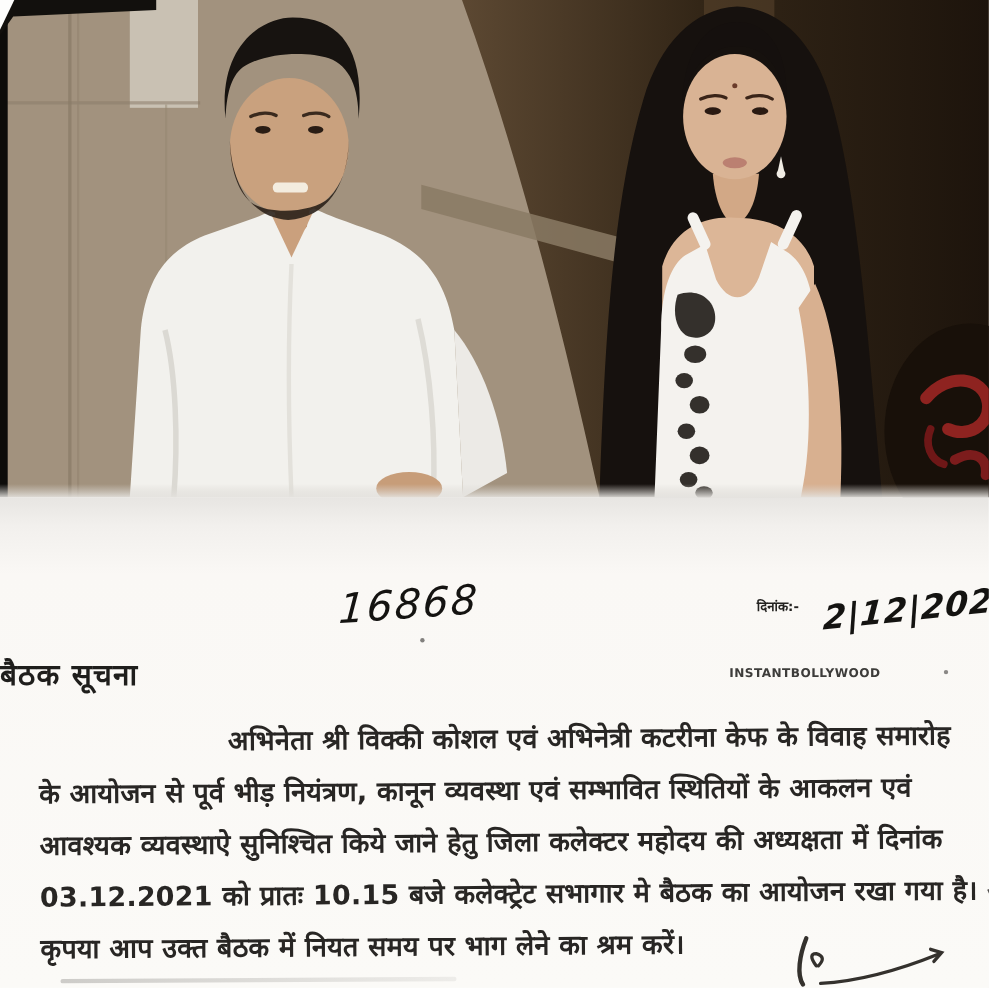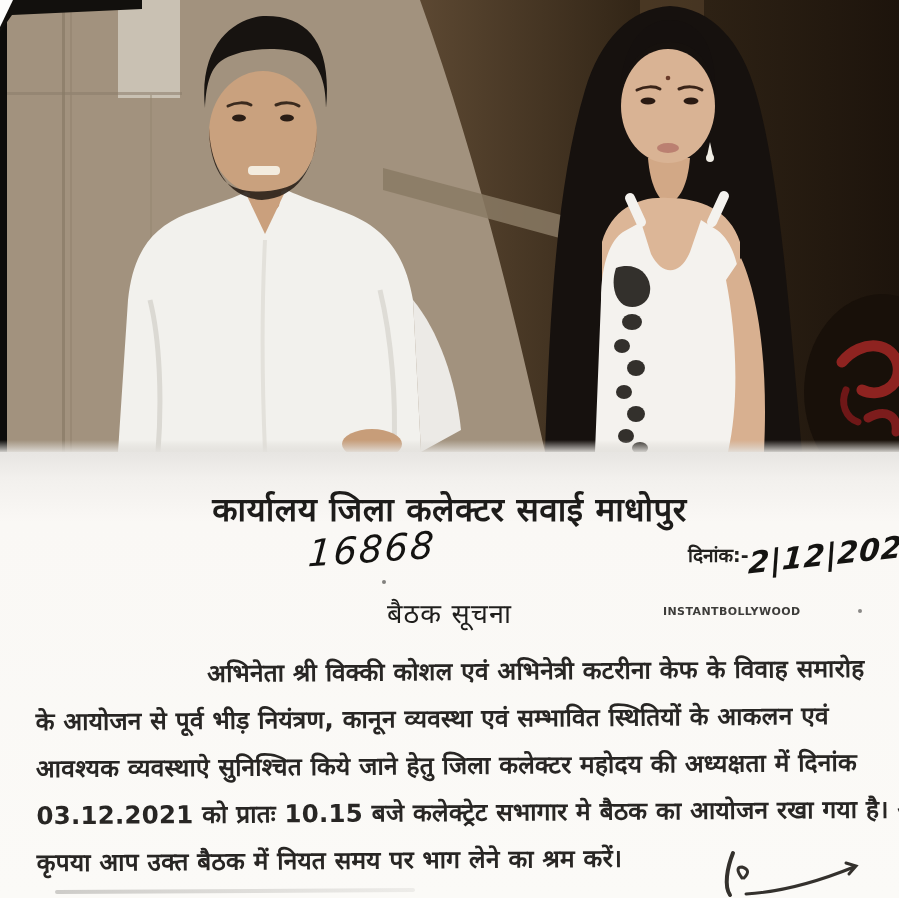--- a/index.html
+++ b/index.html
@@ -30,31 +30,31 @@
     position:absolute;left:308px;top:-8px;
     font-size:37px;letter-spacing:2px;
     transform:rotate(-4deg) skewX(-8deg);
   }
   .ink-dot{
     position:absolute;left:382px;top:128px;width:4px;height:4px;
     background:#5a5855;border-radius:50%;opacity:.75;
   }
   .date-label{
     position:absolute;left:688px;top:6px;
-    font-size:19px;font-weight:bold;color:#232220;
+    font-size:12px;font-weight:bold;color:#232220;
   }
   .date-number{
     position:absolute;left:748px;top:0px;
     font-size:30px;font-weight:bold;letter-spacing:1px;
     transform:rotate(-6deg) skewX(-10deg);
   }
   .subject-row{position:absolute;left:0;top:142px;width:100%;height:40px;}
   .subject-title{
-    position:absolute;left:0;width:100%;text-align:center;
-    font-size:27px;font-weight:normal;color:#1f1e1c;letter-spacing:1px;
+    position:absolute;left:0;width:100%;text-align:left;
+    font-size:27px;font-weight:bold;color:#1f1e1c;letter-spacing:1px;
   }
   .watermark{
     position:absolute;left:663px;top:11px;
     font-size:11px;font-weight:bold;color:#3d3c3a;letter-spacing:0.4px;
   }
   .watermark-dot{
     position:absolute;left:858px;top:15px;width:4px;height:4px;
     background:#8a8886;border-radius:50%;
   }
   .body-text{
@@ -166,21 +166,20 @@
         <rect x="0" y="0" width="7" height="452" fill="#0d0c0a"></rect>
         <polygon points="0,0 142,0 142,9 12,15 0,32" fill="#12100d"></polygon>
         <polygon points="0,0 13,0 0,27" fill="#fdfdfc"></polygon>
         <rect x="0" y="440" width="899" height="12" fill="url(#paperFade)"></rect>
       </g>
     </svg>
   </div>
 
   <div class="paper">
 
-    <div class="office-header">कार्यालय जिला कलेक्टर सवाई माधोपुर</div>
 
     <div class="ref-row">
       <span class="ref-number hand">16868</span>
       <span class="date-label">दिनांक:-</span>
       <span class="date-number hand">2|12|2021</span>
     </div>
     <div class="ink-dot"></div>
 
     <div class="subject-row">
       <div class="subject-title">बैठक सूचना</div>

